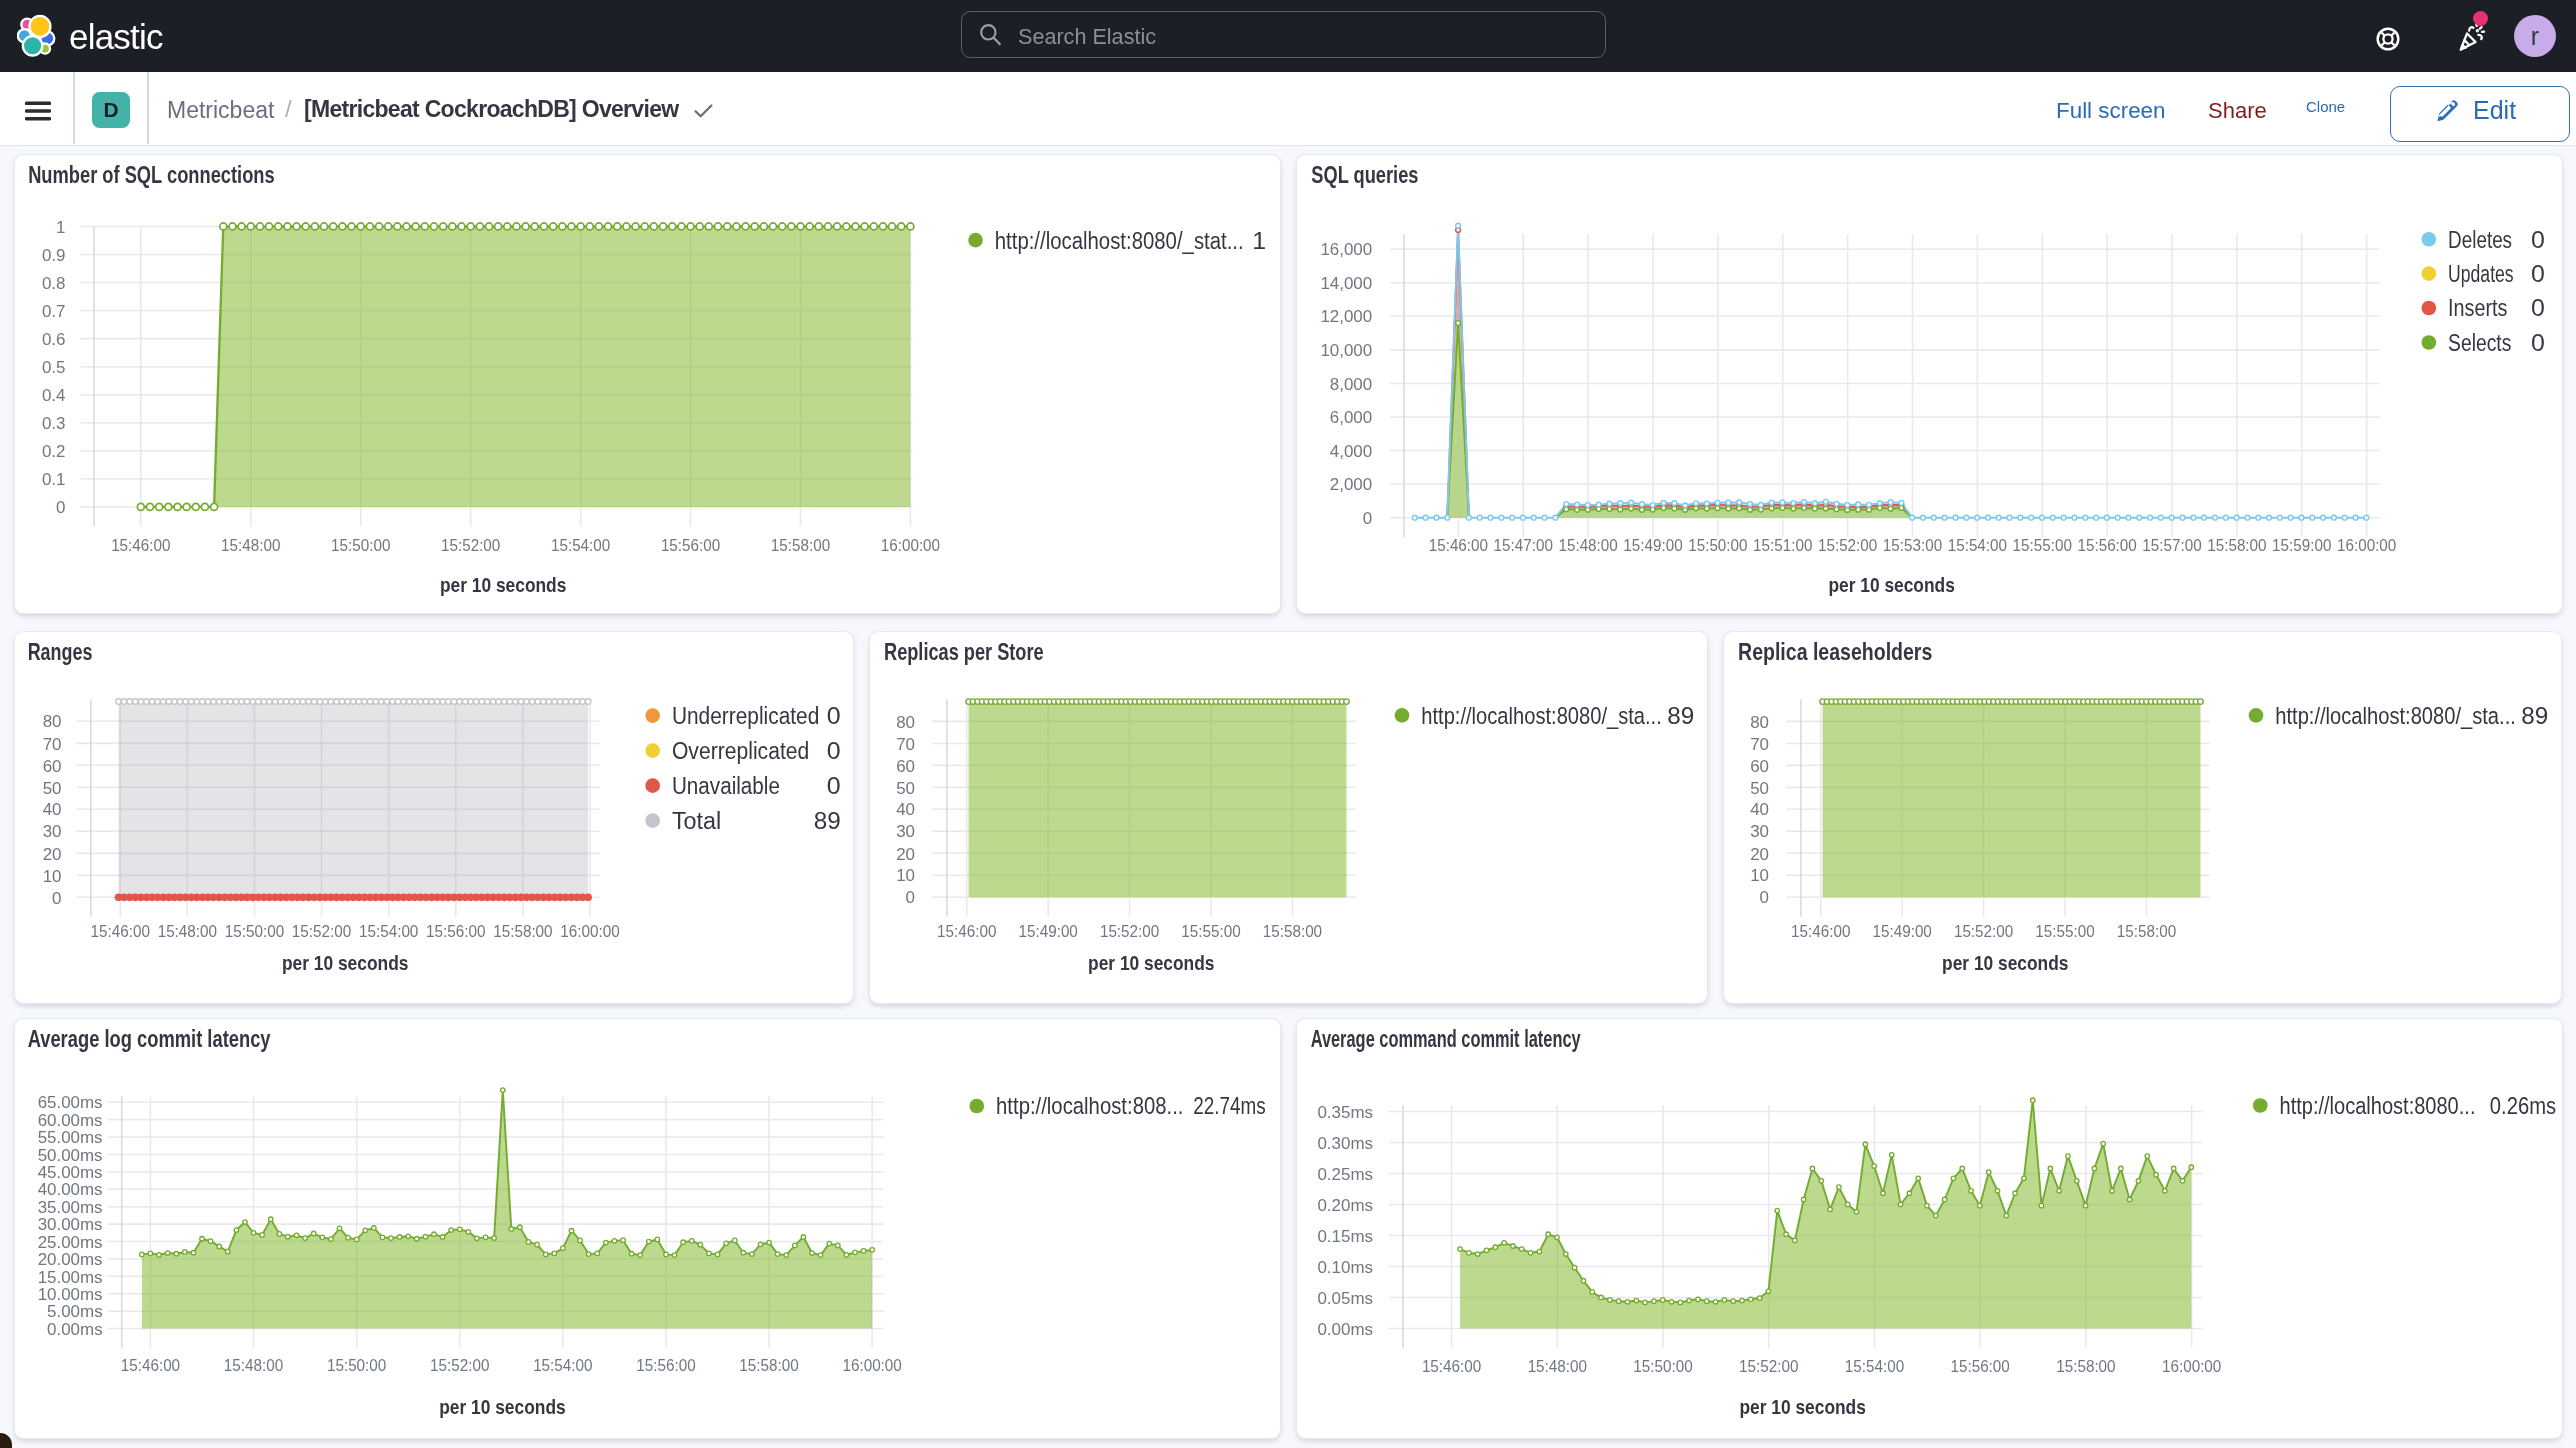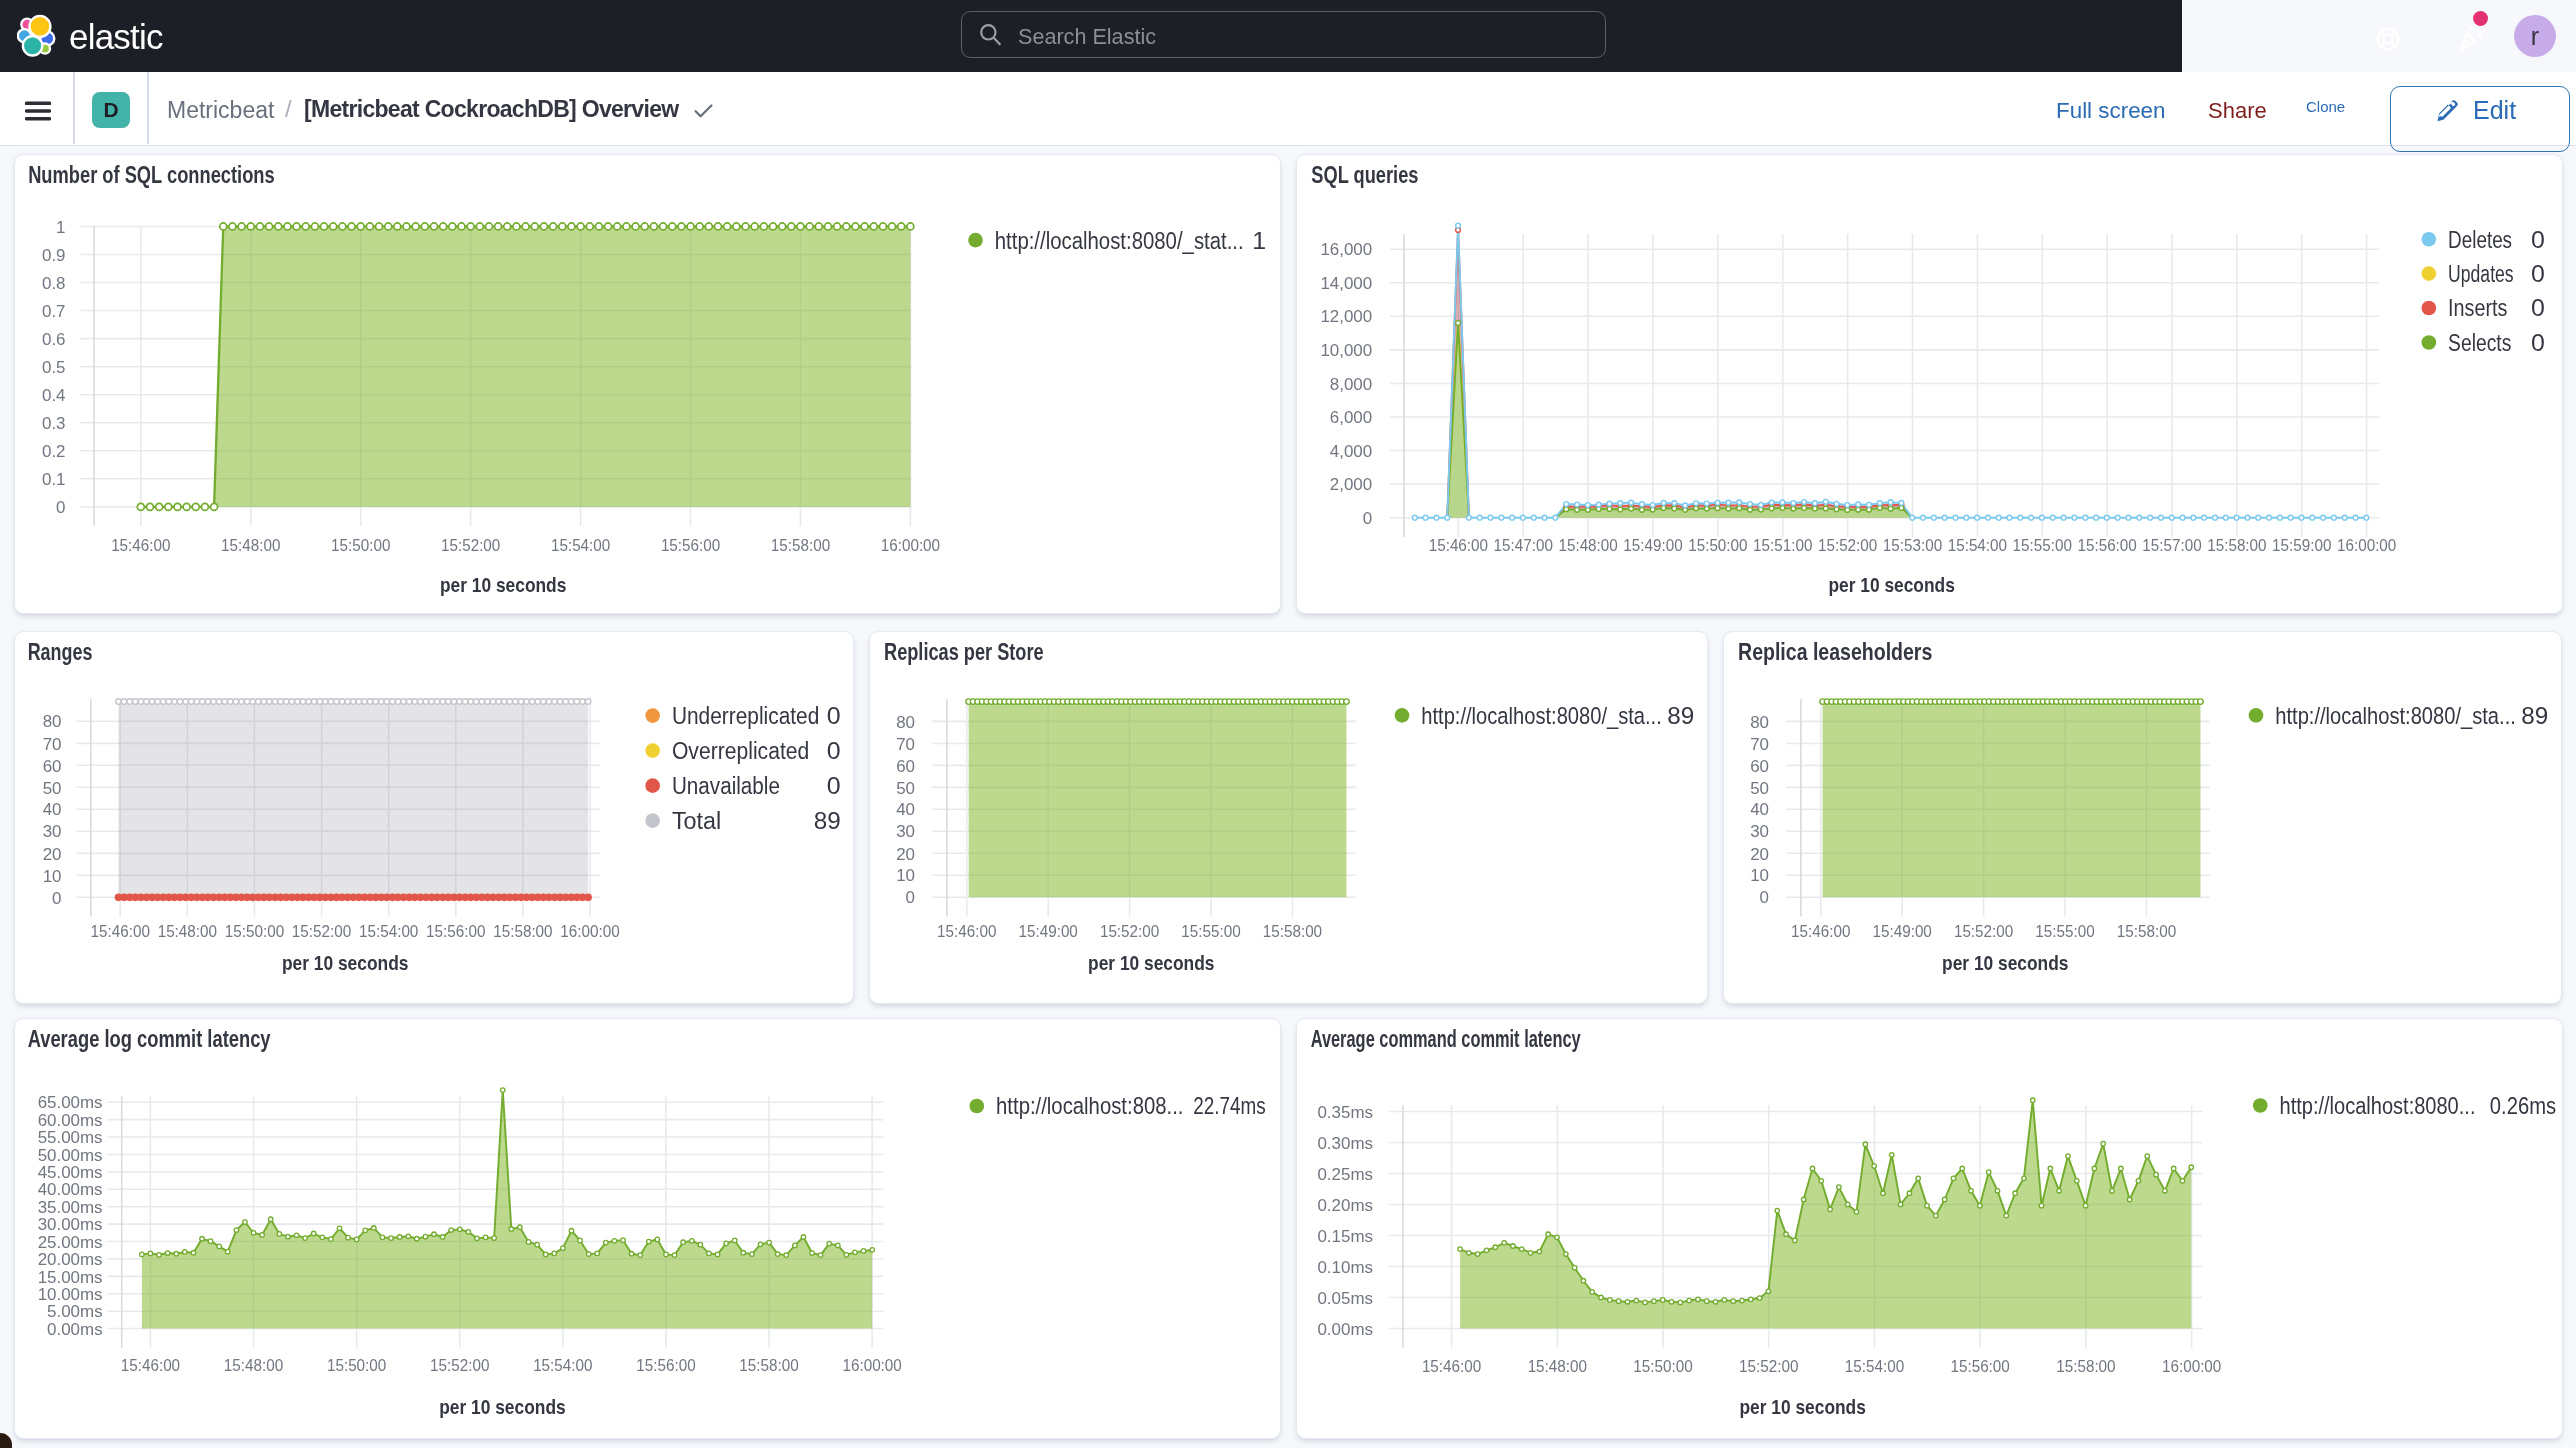--- a/index.html
+++ b/index.html
@@ -1,15 +1,15 @@
 <!DOCTYPE html>
 <html style="font-size:12.3px"><head><meta charset="utf-8"><style>
 *{margin:0;padding:0;}
 body{width:2576px;height:1448px;font-family:"Liberation Sans",sans-serif;background:#f7f8fb;position:relative;overflow:hidden;}
-.hdr{position:absolute;left:0;top:0;width:2182px;height:72px;background:#1d1f26;}
+.hdr{position:absolute;left:0;top:0;width:2576px;height:72px;background:#1d1f26;}
 .nav{position:absolute;left:0;top:72px;width:2576px;height:74px;background:#fff;border-bottom:1.5px solid #dde3ee;box-sizing:border-box;}
 .panel{position:absolute;background:#fff;border:1.5px solid #e4e9f2;border-radius:9.3px;box-sizing:border-box;
 box-shadow:0 3.1px 4.6px -1.5px rgba(130,140,170,0.22),0 2.3px 9.3px -3.1px rgba(130,140,170,0.18);}
 .panel svg{position:absolute;left:-1.5px;top:-1.5px;}
 </style></head><body>
 <div class="hdr">
 <svg width="42" height="45" viewBox="0 0 54 58" style="position:absolute;left:17px;top:14px;">
 <g stroke="#fff" stroke-width="3">
 <circle cx="13" cy="13.5" r="7.5" fill="#ef4e98"></circle>
 <circle cx="9.5" cy="28" r="8.5" fill="#42a7e0"></circle>
@@ -62,21 +62,21 @@
 <div style="position:absolute;left:92px;top:20px;width:38px;height:36px;border-radius:7.7px;background:#43b3aa;color:#1d1e24;font-size:21px;font-weight:700;display:flex;align-items:center;justify-content:center;">D</div>
 <div style="position:absolute;left:167px;top:25px;font-size:23px;color:#69707d;">Metricbeat</div>
 <div style="position:absolute;left:285px;top:23px;font-size:24px;color:#aab2bd;">/</div>
 <div style="position:absolute;left:304px;top:24px;font-size:23px;font-weight:700;letter-spacing:-0.7px;color:#343741;">[Metricbeat CockroachDB] Overview</div>
 <svg width="23" height="23" viewBox="0 0 16 16" style="position:absolute;left:692px;top:27px;" fill="none" stroke="#69707d" stroke-width="1.6" stroke-linecap="round" stroke-linejoin="round">
       <path d="M2.5 8.5 L6 12 L13.5 4.5"></path>
     </svg>
 <div style="position:absolute;left:2056px;top:25.5px;font-size:22.4px;color:#2a6bb5;text-align:center;">Full screen</div>
 <div style="position:absolute;left:2208px;top:25.5px;font-size:22px;color:#7f1d1d;">Share</div>
 <div style="position:absolute;left:2306px;top:25.5px;font-size:15px;color:#2a6bb5;">Clone</div>
-<div style="position:absolute;left:2390px;top:14px;width:180px;height:66px;border:1.5px solid #3173b2;border-radius:10px;box-sizing:border-box;">
+<div style="position:absolute;left:2390px;top:14px;width:180px;height:56px;border:1.5px solid #3173b2;border-radius:10px;box-sizing:border-box;">
 <svg width="23" height="23" viewBox="0 0 16 16" style="position:absolute;left:44px;top:13px;" fill="#2a6bb5">
         <path d="M11.59.86a2 2 0 0 1 2.83 0l.72.72a2 2 0 0 1 0 2.83l-8.8 8.8a2 2 0 0 1-.84.5l-3.03.9a.5.5 0 0 1-.62-.62l.9-3.03a2 2 0 0 1 .5-.84l8.34-8.34zm2.12 1.42-.72-.72a1 1 0 0 0-1.41 0l-.9.9 2.13 2.13.9-.9a1 1 0 0 0 0-1.41zM11.1 5.3 8.97 3.17l-5.8 5.8a1 1 0 0 0-.25.42l-.71 2.4 2.4-.71a1 1 0 0 0 .42-.25l5.8-5.8z" fill-rule="evenodd"></path>
         <path d="M4.6 11.4 L10.8 5.2" stroke="#fff" stroke-width="1.1"></path>
       </svg>
 <div style="position:absolute;left:82px;top:9.3px;font-size:25px;color:#2a6bb5;">Edit</div>
 </div>
 </div>
 <div class="panel" style="left:13.5px;top:154px;width:1267px;height:460px;">
     <svg width="1267" height="460" viewBox="17.5 200 1643 597" font-family="Liberation Sans, sans-serif">
       <line x1="104.0" y1="658.0" x2="1184.0" y2="658.0" stroke="#e8e9ed" stroke-width="2"></line>

